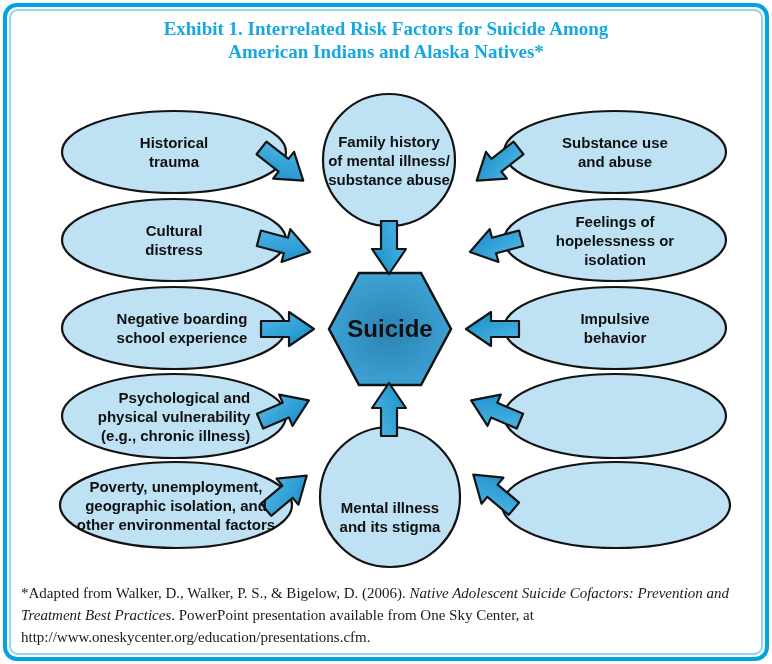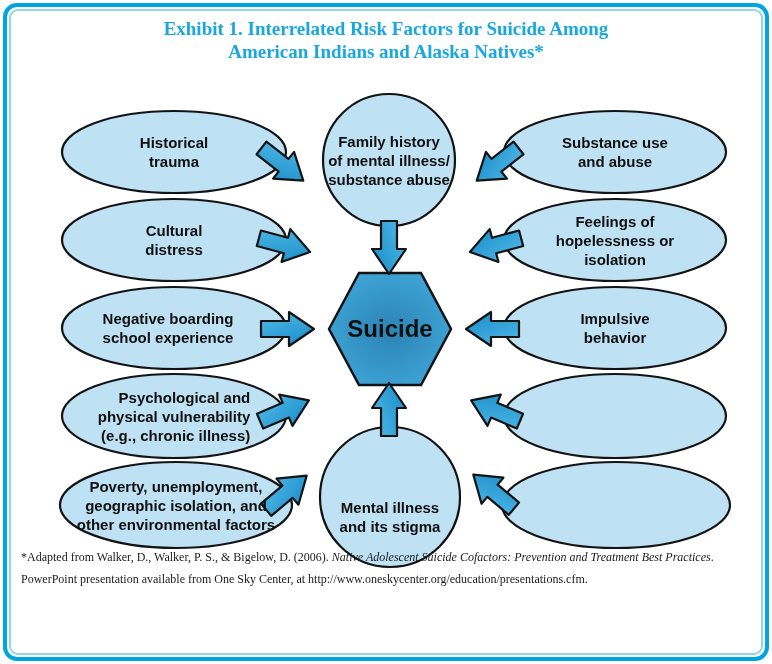--- a/index.html
+++ b/index.html
@@ -32,35 +32,35 @@
   .node-label{
     position:absolute;
     display:flex;align-items:center;justify-content:center;
     text-align:center;
     white-space:pre-line;
     font-weight:bold;font-size:15px;line-height:19px;
     color:#101010;
   }
   .lab-l1{left:59px;top:118px;width:230px;height:68px;}
   .lab-l2{left:59px;top:206px;width:230px;height:68px;}
-  .lab-l3{left:53px;top:294px;width:230px;height:68px;}
+  .lab-l3{left:67px;top:294px;width:230px;height:68px;}
   .lab-l4{left:59px;top:382px;width:230px;height:68px;text-align:right;}
   .lab-l5{left:61px;top:471px;width:230px;height:68px;}
   .lab-r1{left:500px;top:118px;width:230px;height:68px;}
   .lab-r2{left:500px;top:206px;width:230px;height:68px;}
   .lab-r3{left:500px;top:294px;width:230px;height:68px;}
   .lab-r4{left:500px;top:382px;width:230px;height:68px;}
   .lab-r5{left:501px;top:471px;width:230px;height:68px;}
   .lab-top{left:299px;top:124px;width:180px;height:72px;}
   .lab-bottom{left:300px;top:487px;width:180px;height:60px;}
   .lab-hex{left:320px;top:305px;width:140px;height:48px;font-size:24px;line-height:24px;}
   .footnote{
-    position:absolute;left:21px;top:546px;width:732px;
+    position:absolute;left:21px;top:582px;width:732px;
     font-family:"Liberation Serif", serif;
-    font-size:12px;line-height:22px;
+    font-size:15px;line-height:22px;
     color:#1a1a1a;
   }
   .footnote .it{font-style:italic;}
 </style>
 </head>
 <body>
 
 <div class="page">
 
   <div class="frame-outer"></div>

